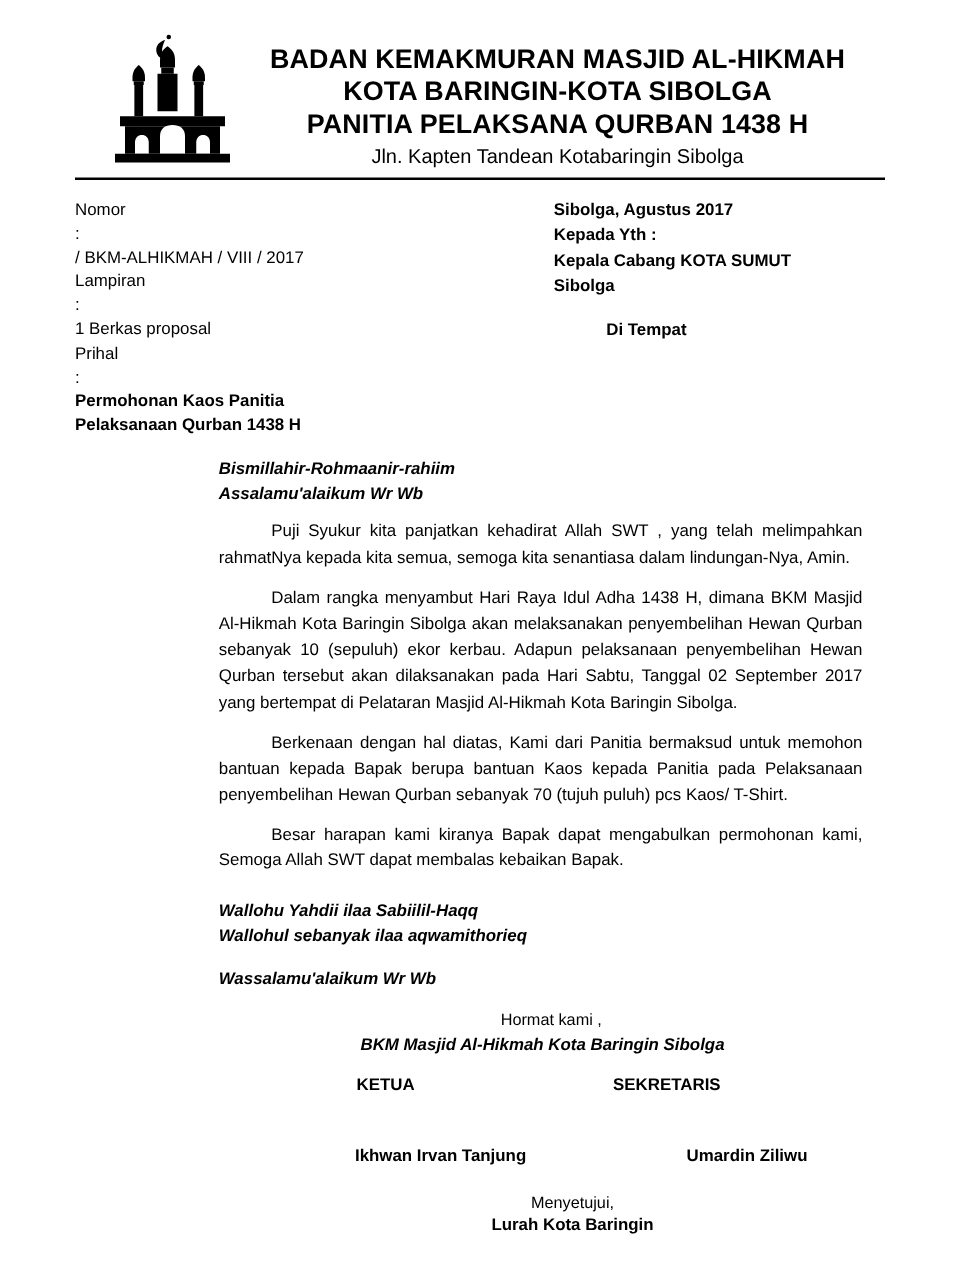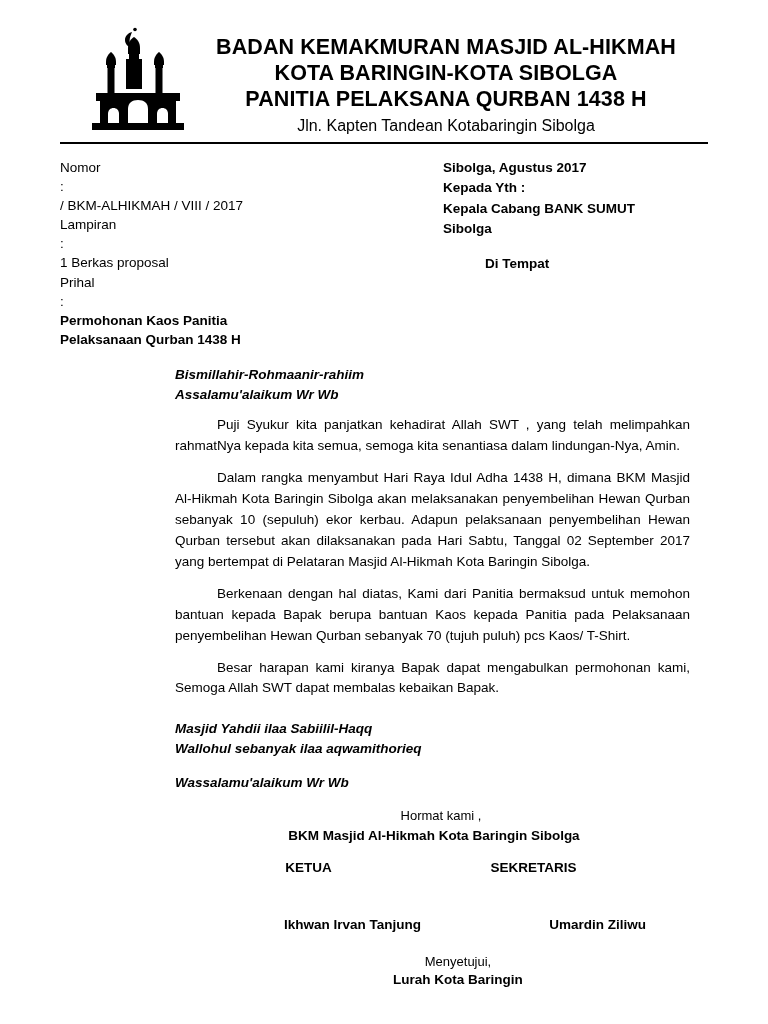--- a/index.html
+++ b/index.html
@@ -128,20 +128,21 @@
     padding-left: 100px;
   }
   .hormat {
     font-size: 13px;
     padding-left: 14px;
   }
   .org-name {
     font-weight: bold;
     font-size: 13.5px;
     margin-top: 5px;
+    font-style: italic;
   }
   .roles {
     display: flex;
     margin-top: 17px;
     padding-left: 36px;
   }
   .role {
     width: 225px;
     font-weight: bold;
     font-size: 13.5px;
@@ -244,36 +245,36 @@
       </div>
       <div class="meta-row">
         <div class="meta-label"></div>
         <div class="meta-colon"></div>
         <div class="meta-value b">Pelaksanaan Qurban 1438 H</div>
       </div>
     </div>
     <div class="meta-right">
       <div class="b">Sibolga,    Agustus 2017</div>
       <div class="b">Kepada Yth :</div>
-      <div class="b">Kepala Cabang BANK SUMUT</div>
+      <div class="b">Kepala Cabang KOTA SUMUT</div>
       <div class="b">Sibolga</div>
       <div class="ditempat">Di Tempat</div>
     </div>
   </div>
 
   <div class="body-block">
     <div class="salam">Bismillahir-Rohmaanir-rahiim</div>
     <div class="salam">Assalamu'alaikum  Wr  Wb</div>
 
     <p class="para">Puji Syukur kita panjatkan kehadirat Allah SWT , yang telah melimpahkan rahmatNya kepada kita semua, semoga kita senantiasa dalam lindungan-Nya, Amin.</p>
     <p class="para">Dalam rangka menyambut Hari Raya Idul Adha  1438 H, dimana BKM Masjid Al-Hikmah Kota Baringin Sibolga akan melaksanakan penyembelihan Hewan Qurban sebanyak 10 (sepuluh) ekor kerbau. Adapun pelaksanaan penyembelihan Hewan Qurban tersebut akan dilaksanakan pada Hari Sabtu, Tanggal 02 September 2017 yang bertempat di Pelataran Masjid Al-Hikmah Kota Baringin Sibolga.</p>
     <p class="para">Berkenaan dengan hal diatas, Kami dari Panitia bermaksud untuk memohon bantuan kepada Bapak berupa bantuan Kaos kepada Panitia pada Pelaksanaan penyembelihan Hewan Qurban sebanyak 70 (tujuh puluh) pcs Kaos/ T-Shirt.</p>
     <p class="para">Besar harapan kami kiranya Bapak dapat mengabulkan permohonan kami, Semoga Allah SWT dapat membalas kebaikan Bapak.</p>
 
-    <div class="closing-ar">Masjid Yahdii  ilaa Sabiilil-Haqq</div>
+    <div class="closing-ar">Wallohu Yahdii  ilaa Sabiilil-Haqq</div>
     <div class="closing-ar" style="margin-top:0">Wallohul sebanyak ilaa aqwamithorieq</div>
     <div class="closing-wassalam">Wassalamu'alaikum  Wr  Wb</div>
   </div>
 
   <div class="sign-area">
     <div class="hormat">Hormat kami ,</div>
     <div class="org-name">BKM Masjid Al-Hikmah Kota Baringin Sibolga</div>
 
     <div class="roles">
       <div class="role">KETUA</div>

